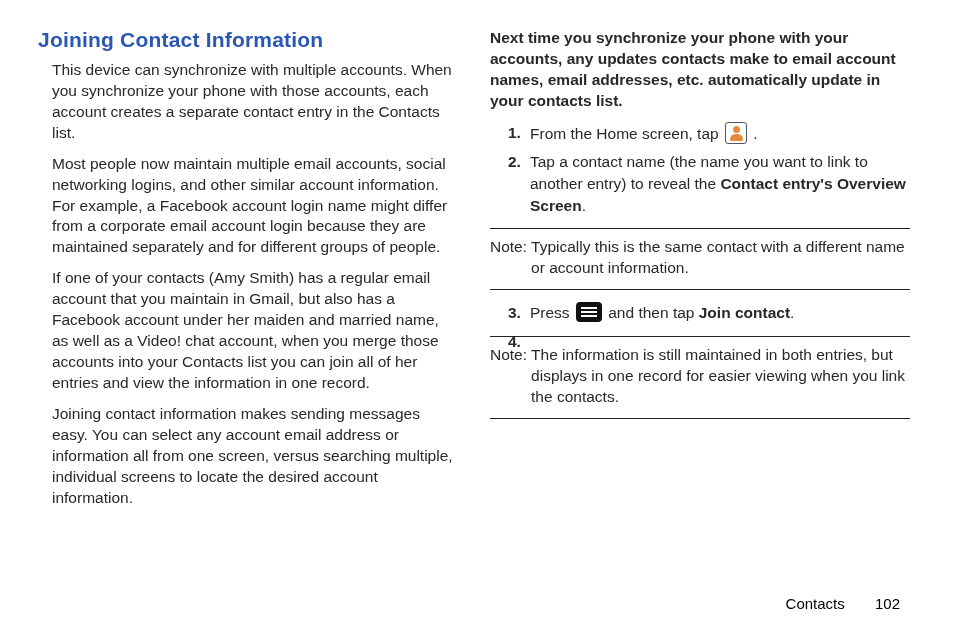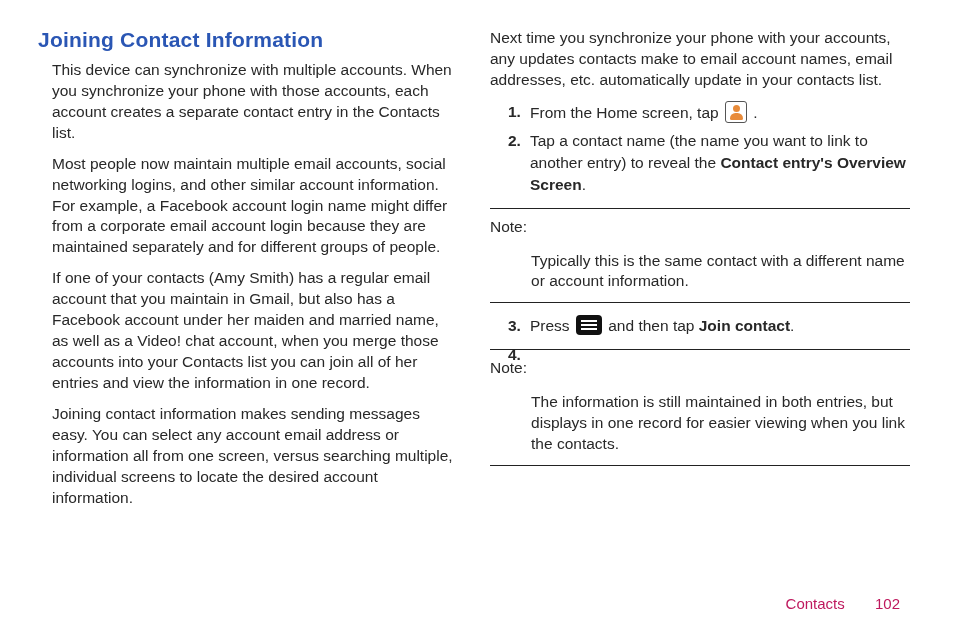--- a/index.html
+++ b/index.html
@@ -27,21 +27,21 @@
     margin-bottom: 8px;
     font-family: Arial, Helvetica, sans-serif;
     letter-spacing: 0.2px;
   }
   p.para {
     font-size: 15.5px;
     line-height: 1.35;
     margin: 0 0 10px 14px;
     color: #282828;
   }
-  .col-right p.para { margin-left: 0; }
+  .col-right p.para { margin-left: 0; font-weight: bold; }
   ol.steps {
     list-style: none;
     margin: 8px 0 12px 18px;
     padding: 0;
   }
   ol.steps li {
     font-size: 15.5px;
     line-height: 1.4;
     margin-bottom: 7px;
     padding-left: 22px;
@@ -65,21 +65,21 @@
     font-size: 15.5px;
     line-height: 1.35;
     color: #282828;
     display: flex;
   }
   .note-label {
     font-weight: 400;
     flex: 0 0 auto;
     margin-right: 4px;
   }
-  .note-text { flex: 1; margin-top: 34px; }
+  .note-text { flex: 1; }
   .icon-contacts {
     display: inline-block;
     width: 22px;
     height: 22px;
     border: 1.5px solid #555;
     border-radius: 3px;
     background: #fff;
     position: relative;
     vertical-align: -5px;
     margin: 0 2px;
@@ -116,21 +116,21 @@
     left: 5px; top: 4.5px;
     width: 16px; height: 2px;
     background: #fff;
     box-shadow: 0 4px 0 #fff, 0 8px 0 #fff;
   }
   .footer {
     position: absolute;
     bottom: 24px;
     right: 54px;
     font-size: 15px;
-    color: #be185d;
+    color: #000000;
   }
   .footer .section-name { margin-right: 26px; }
 </style>
 </head>
 <body>
 
 <div class="columns">
 
   <div class="col col-left">
     <h2 class="section-heading">Joining Contact Information</h2>

